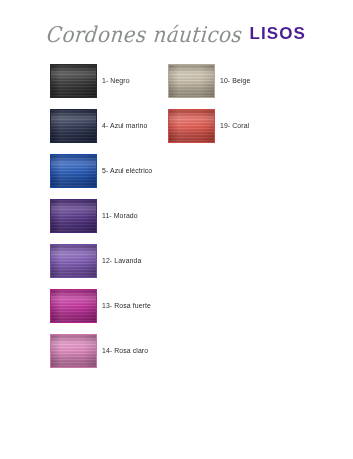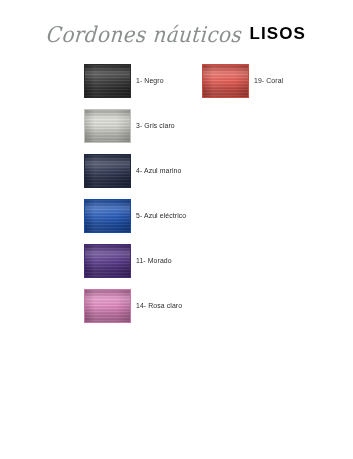--- a/index.html
+++ b/index.html
@@ -35,21 +35,21 @@
     color: #8a8f8e;
     letter-spacing: 0.4px;
     transform: skewX(-6deg) scaleY(1.08);
     transform-origin: center;
     padding-right: 7px;
   }
   .title-accent {
     font-family: "Liberation Sans", sans-serif;
     font-weight: bold;
     font-size: 17px;
-    color: #000000;
+    color: #4c1d95;
     letter-spacing: 1.1px;
   }
 
   
   .grid {
     position: absolute;
     left: 0;
     top: 58px;
     width: 353px;
     height: 375px;
@@ -60,21 +60,20 @@
     width: 170px;
   }
   .col-left  { left: 50px; }
   .col-right { left: 168px; }
 
   .row {
     position: relative;
     height: 45px;
     display: flex;
     align-items: center;
-    margin-left: 34px;
   }
 
   .swatch {
     width: 47px;
     height: 34px;
     flex: 0 0 auto;
     border: 1px solid rgba(0,0,0,0.10);
     box-sizing: border-box;
     position: relative;
     overflow: hidden;
@@ -131,39 +130,47 @@
   <span class="title-accent">LISOS</span>
 </div>
 
 <div class="grid">
   <div class="col col-left">
       <div class="row">
         <div class="swatch" style="background-color: rgb(46, 46, 46);"></div>
         <div class="swatch-label">1- Negro</div>
       </div>
       <div class="row">
-        <div class="swatch" style="background-color: rgb(216, 216, 210);"></div>
-        <div class="swatch-label">3- Gris claro</div>
-      </div>
-      <div class="row">
         <div class="swatch" style="background-color: rgb(36, 44, 73);"></div>
         <div class="swatch-label">4- Azul marino</div>
       </div>
       <div class="row">
         <div class="swatch" style="background-color: rgb(26, 82, 184);"></div>
         <div class="swatch-label">5- Azul eléctrico</div>
       </div>
       <div class="row">
         <div class="swatch" style="background-color: rgb(81, 47, 134);"></div>
         <div class="swatch-label">11- Morado</div>
       </div>
       <div class="row">
+        <div class="swatch" style="background-color: rgb(123, 85, 181);"></div>
+        <div class="swatch-label">12- Lavanda</div>
+      </div>
+      <div class="row">
+        <div class="swatch" style="background-color: rgb(195, 42, 155);"></div>
+        <div class="swatch-label">13- Rosa fuerte</div>
+      </div>
+      <div class="row">
         <div class="swatch" style="background-color: rgb(224, 131, 189);"></div>
         <div class="swatch-label">14- Rosa claro</div>
       </div>
     </div>
   <div class="col col-right">
+      <div class="row">
+        <div class="swatch" style="background-color: rgb(201, 189, 168);"></div>
+        <div class="swatch-label">10- Beige</div>
+      </div>
       <div class="row">
         <div class="swatch" style="background-color: rgb(229, 83, 73);"></div>
         <div class="swatch-label">19- Coral</div>
       </div>
     </div>
 </div>
 
 </body></html>

